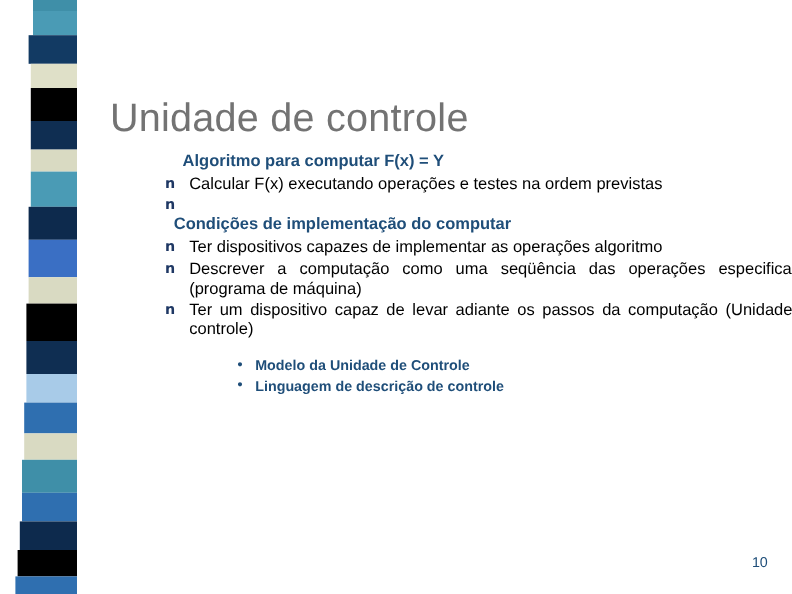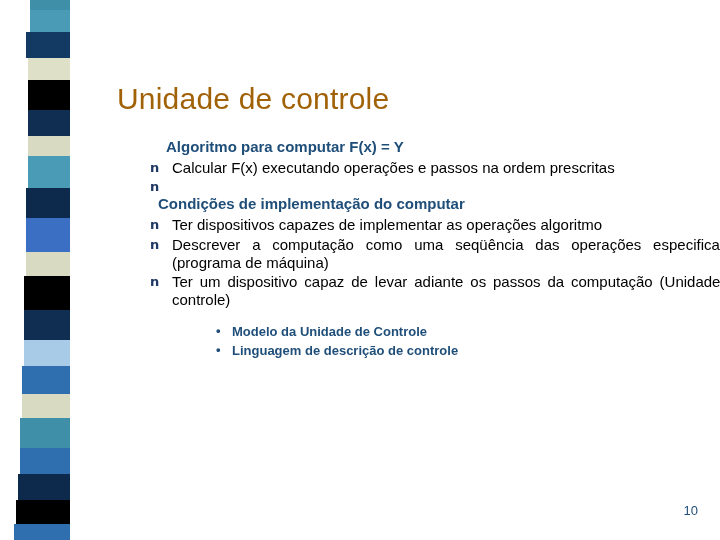--- a/index.html
+++ b/index.html
@@ -29,25 +29,24 @@
     height: 540px;
   }
   .left-strip .band {
     position: absolute;
     left: 0;
   }
   .title {
     position: absolute;
     left: 100px;
     top: 62px;
-    font-size: 30px;
-    color: #a16207;
+    font-size: 36px;
+    color: #737373;
     font-weight: normal;
     letter-spacing: 0.2px;
-    margin-left: 17px;
   }
   .content {
     position: absolute;
     left: 96px;
     top: 138px;
     width: 600px;
     margin-left: 48px;
   }
   .block-heading {
     font-size: 15px;
@@ -141,21 +140,21 @@
     </div>
 
   <h1 class="title">Unidade de controle</h1>
 
   <div class="content">
 
     <div class="block-heading">Algoritmo para computar F(x) = Y</div>
     <ul class="bullets">
       <li>
         <span class="marker">n</span>
-        <span>Calcular F(x) executando operações e passos na ordem prescritas</span>
+        <span>Calcular F(x) executando operações e testes na ordem previstas</span>
       </li>
       <li>
         <span class="marker">n</span>
       </li>
     </ul>
 
     <div class="block-heading second">Condições de implementação do computar</div>
     <ul class="bullets">
       <li>
         <span class="marker">n</span>

